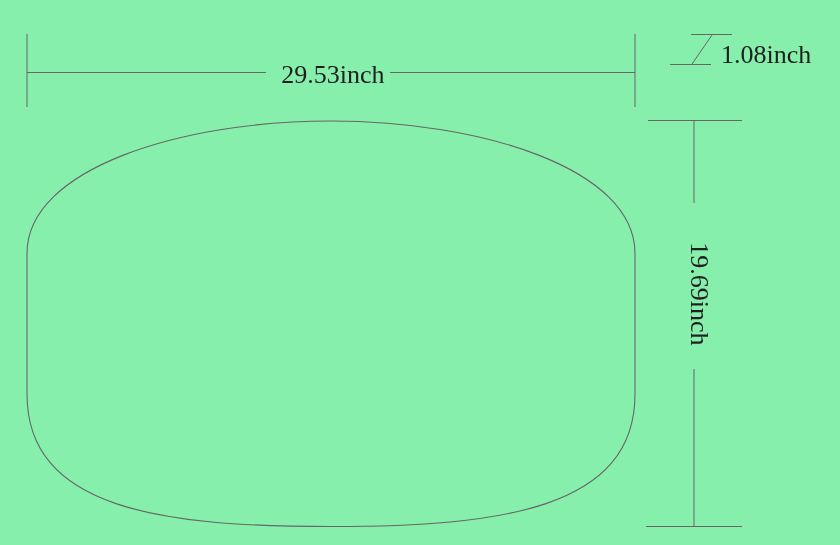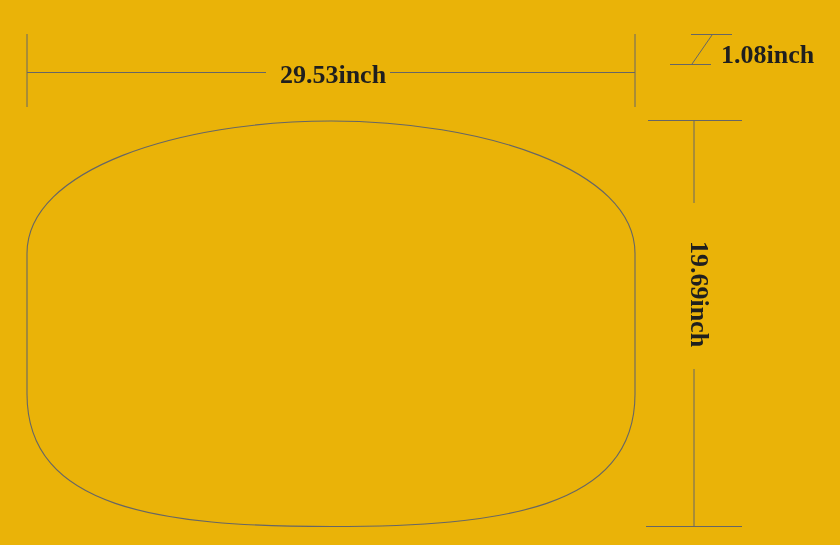--- a/index.html
+++ b/index.html
@@ -8,22 +8,21 @@
     background: #ffffff;
     width: 840px;
     height: 545px;
     overflow: hidden;
     font-family: "Liberation Serif", serif;
   }
   .drawing-wrap {
     position: relative;
     width: 840px;
     height: 545px;
-    background: #eab308;
-    font-weight: bold;
+    background: #86efac;
   }
   svg {
     display: block;
   }
   .dim-line {
     fill: none;
     stroke-width: 1;
   }
   .outline {
     fill: none;

